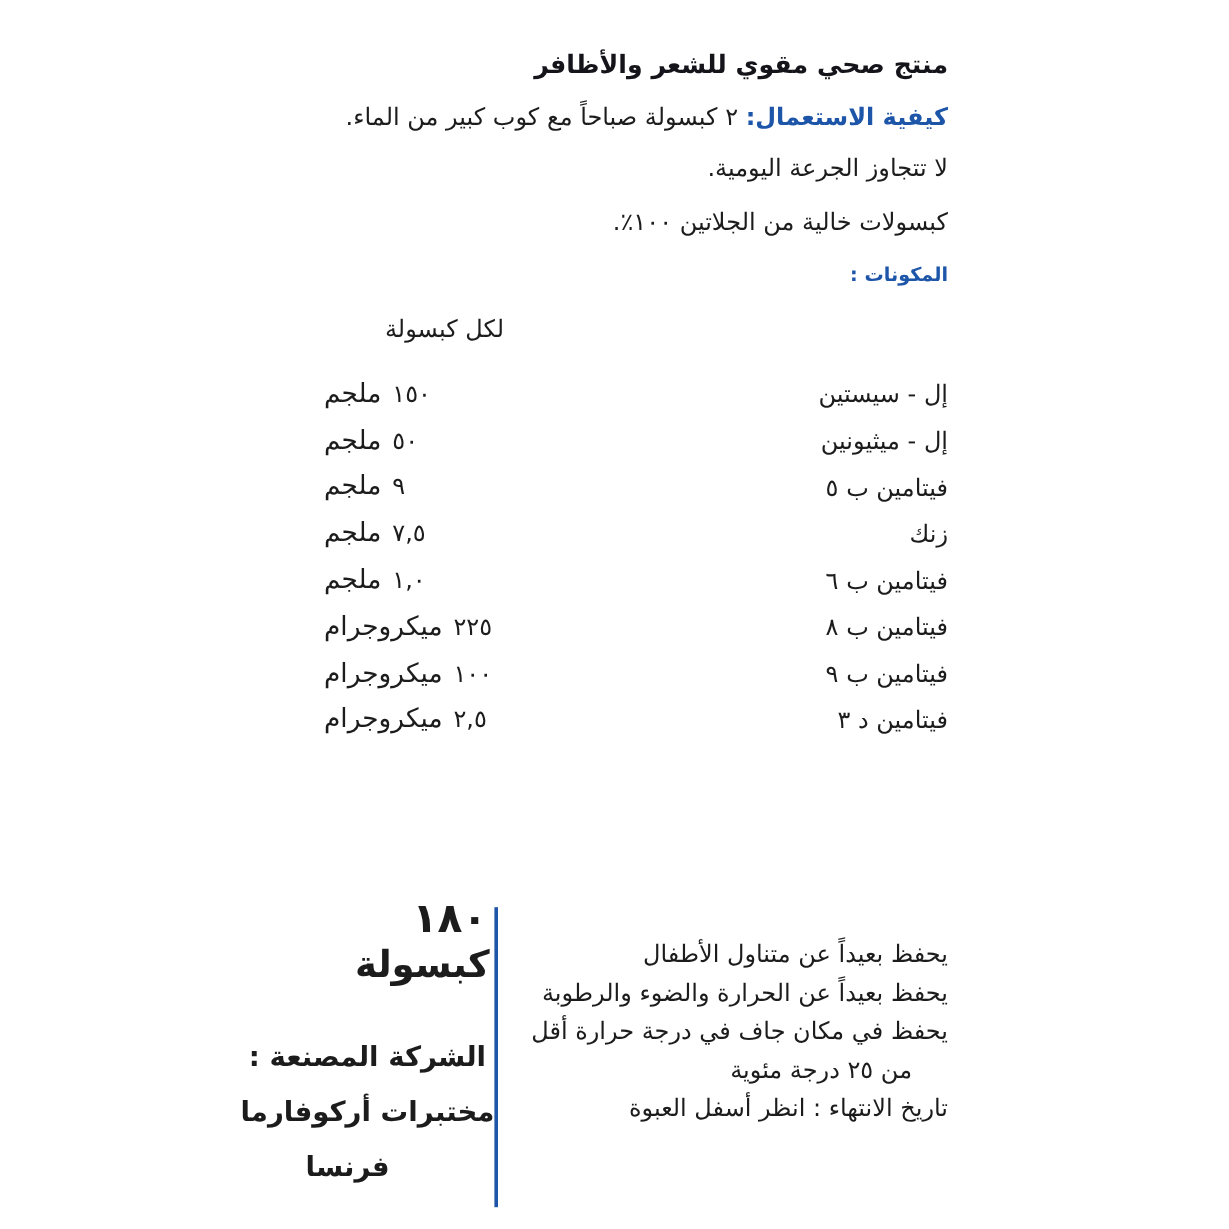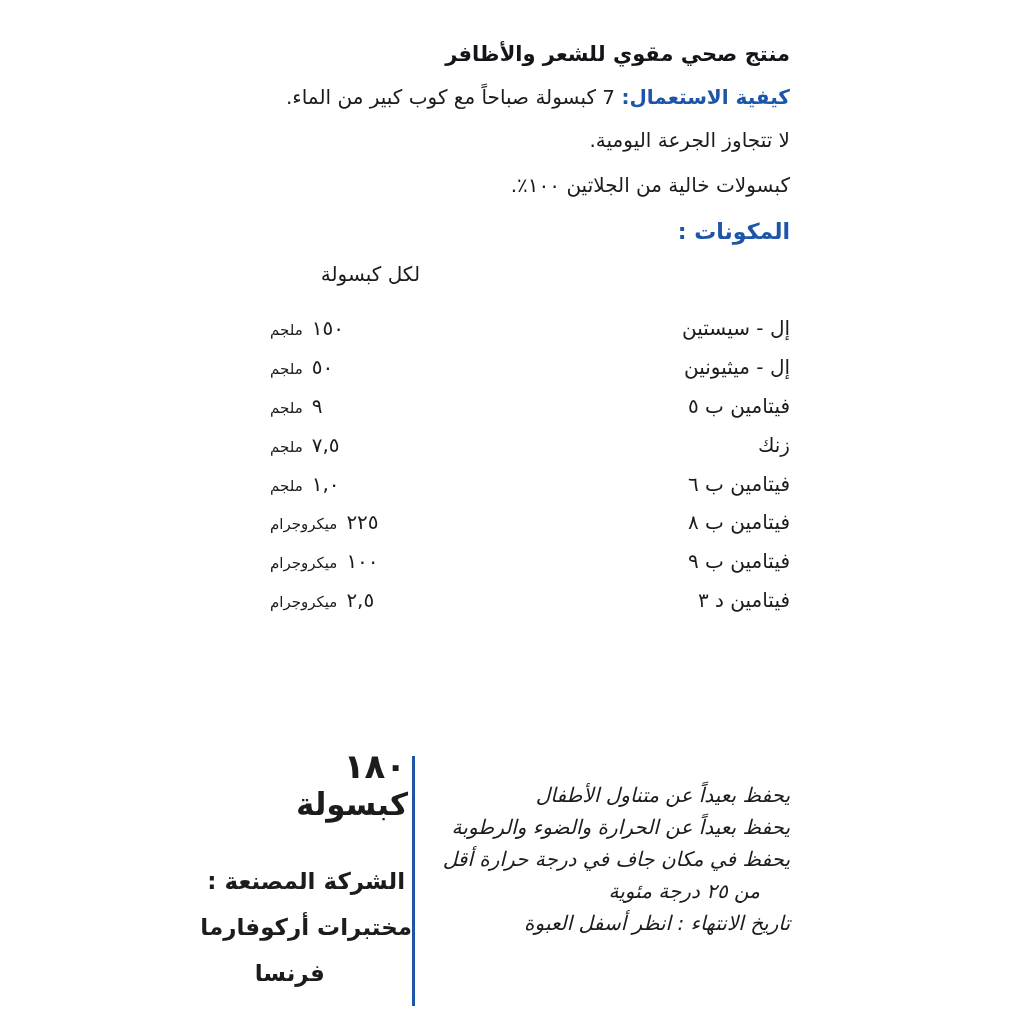--- a/index.html
+++ b/index.html
@@ -16,61 +16,61 @@
     font-family:"DejaVu Sans", sans-serif;
     color:var(--text_black);
     overflow:hidden;
   }
   .abs{position:absolute;}
   .r-main{right:234px;}
   .line{white-space:nowrap;text-align:right;font-size:20px;}
   .title{font-weight:bold;font-size:21px;color:var(--title_black);}
   .blue{color:var(--accent_blue);}
   .bold{font-weight:bold;}
-  .heading{font-size:22px;font-weight:bold;color:var(--accent_blue);white-space:nowrap;}
+  .heading{font-size:16px;font-weight:bold;color:var(--accent_blue);white-space:nowrap;}
   .per-capsule{font-size:20px;white-space:nowrap;}
 
   
   .ing-table{top:309px;right:234px;width:520px;}
   .ing-row{
     display:flex;
     justify-content:space-between;
     align-items:center;
     height:38.8px;
   }
   .ing-name{font-size:20px;white-space:nowrap;}
   .ing-value{white-space:nowrap;direction:rtl;}
   .amt{font-size:20px;letter-spacing:2px;}
-  .unit{font-size:15px;margin-right:9px;}
+  .unit{font-size:22px;margin-right:9px;}
 
   
   .count-num{top:746px;right:618px;font-size:34px;font-weight:bold;letter-spacing:5px;white-space:nowrap;}
   .count-unit{top:786px;right:616px;font-size:31px;font-weight:bold;white-space:nowrap;}
   .divider{
     left:412px;top:756px;width:3px;height:250px;
     background:var(--accent_blue);
   }
   .mfr{top:858px;right:612px;text-align:center;font-weight:bold;font-size:23px;line-height:46px;white-space:nowrap;}
   .mfr .country{padding-left:0;padding-right:33px;}
 
   
   .storage{top:779px;right:234px;text-align:right;font-size:20px;line-height:32px;}
-  .storage div{white-space:nowrap;font-style:italic;}
+  .storage div{white-space:nowrap;}
   .storage .indent{padding-left:0;padding-right:30px;}
 </style>
 </head>
 <body>
 
 <div class="page">
 
   <div class="abs r-main line title" style="top:42px">منتج صحي مقوي للشعر والأظافر</div>
 
   <div class="abs r-main line" style="top:85px">
     <span class="blue bold">كيفية الاستعمال:</span>
-    <span>7 كبسولة صباحاً مع كوب كبير من الماء.</span>
+    <span>٢ كبسولة صباحاً مع كوب كبير من الماء.</span>
   </div>
 
   <div class="abs r-main line" style="top:128px">لا تتجاوز الجرعة اليومية.</div>
 
   <div class="abs r-main line" style="top:173px">كبسولات خالية من الجلاتين ١٠٠٪.</div>
 
   <div class="abs heading" style="top:219px;right:234px">المكونات :</div>
 
   <div class="abs per-capsule" style="top:262px;right:604px">لكل كبسولة</div>
 

